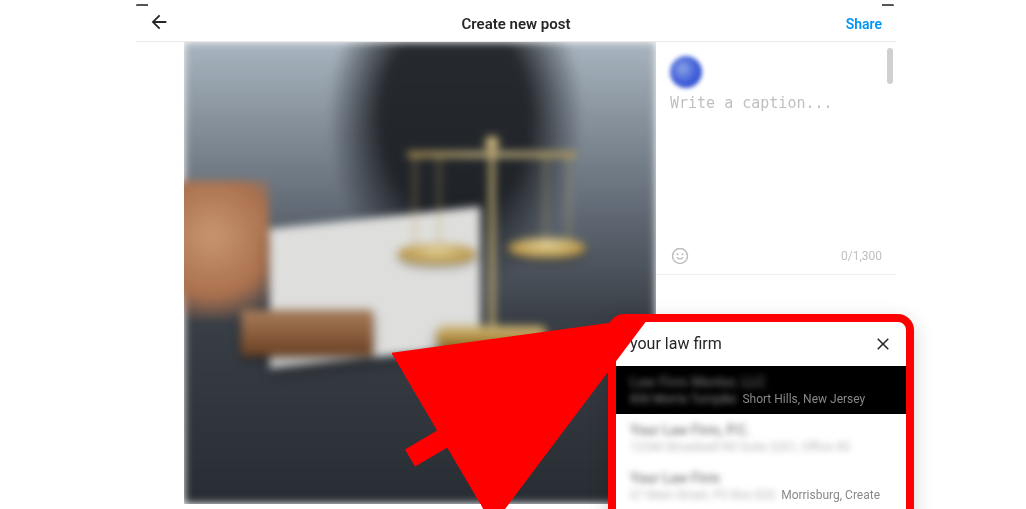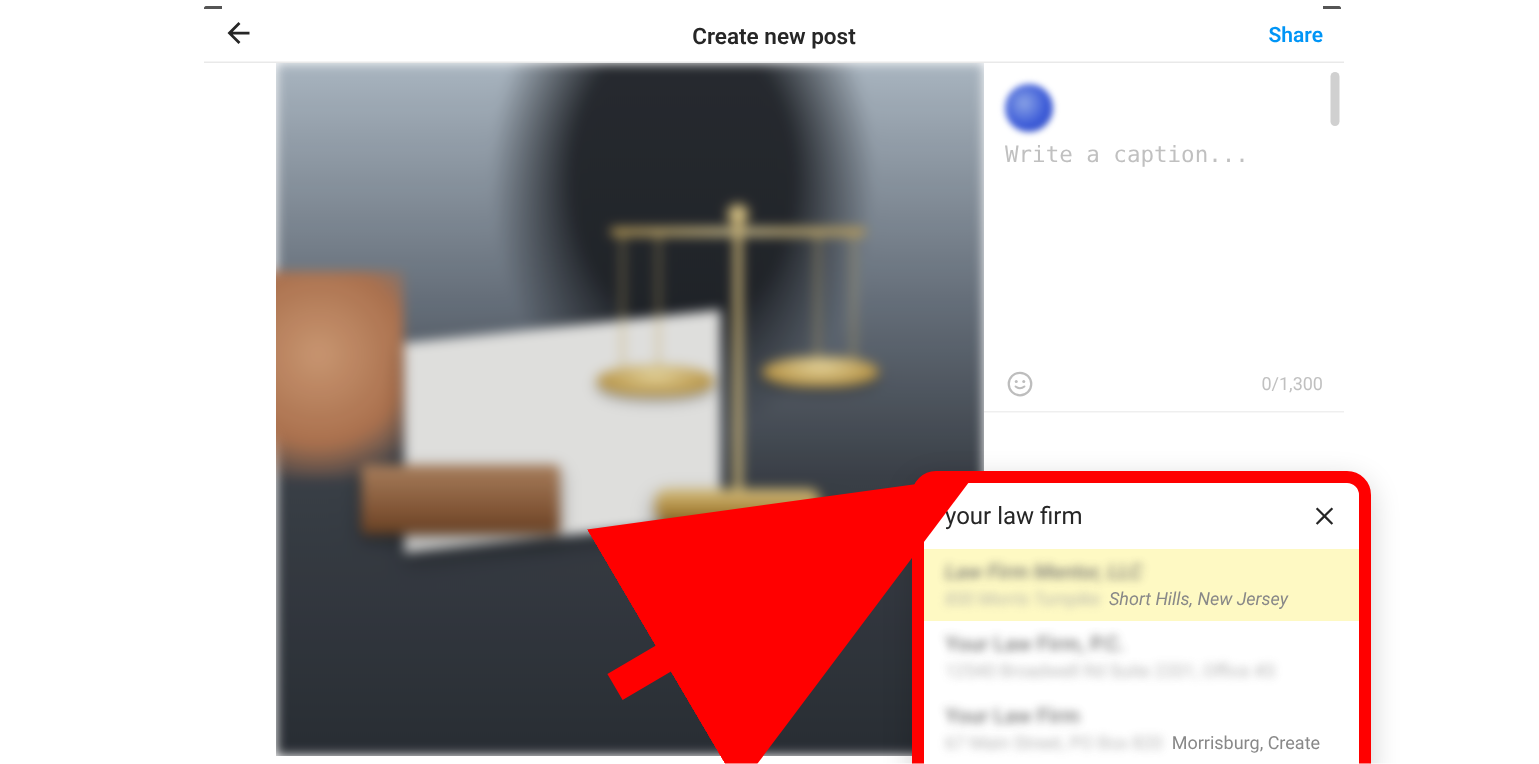--- a/index.html
+++ b/index.html
@@ -47,21 +47,21 @@
   .scrollbar { position:absolute; right:0; top:0; bottom:0; width:14px; }
   .thumb { position:absolute; right:3px; top:6px; width:6px; height:36px; background:#d0d0d0; border-radius:3px; }
 
   
   .loc-pop { position:absolute; right:-18px; top:272px; width:306px; background:#fff; border:8px solid #ff0000; border-radius:16px; padding:8px 14px 10px; box-shadow: 0 6px 20px rgba(0,0,0,.18); }
   .loc-head { display:flex; align-items:flex-start; justify-content:space-between; padding: 4px 0 10px; }
   .loc-query { font-size:16px; color:#262626; }
   .loc-close { cursor:pointer; }
   .loc-list { margin: 0 -14px; }
   .loc-item { padding: 8px 14px; cursor:pointer; }
-  .loc-item.active { background:#fef9c3;font-style:italic; }
+  .loc-item.active { background:#000000; }
   .loc-name { font-size:14px; color:#707070; font-weight:600; filter: blur(3px); opacity:.85; }
   .loc-addr { font-size:12px; color:#a8a8a8; margin-top:2px; }
   .loc-addr .addr1 { filter: blur(3px); margin-right:6px; opacity:.85; }
   .loc-addr .addr2 { color:#888; }
 
   
   .arrow-wrap { position:absolute; left:400px; top:328px; pointer-events:none; }
   .arrow-wrap svg { overflow: visible; }
 </style>
 </head>

